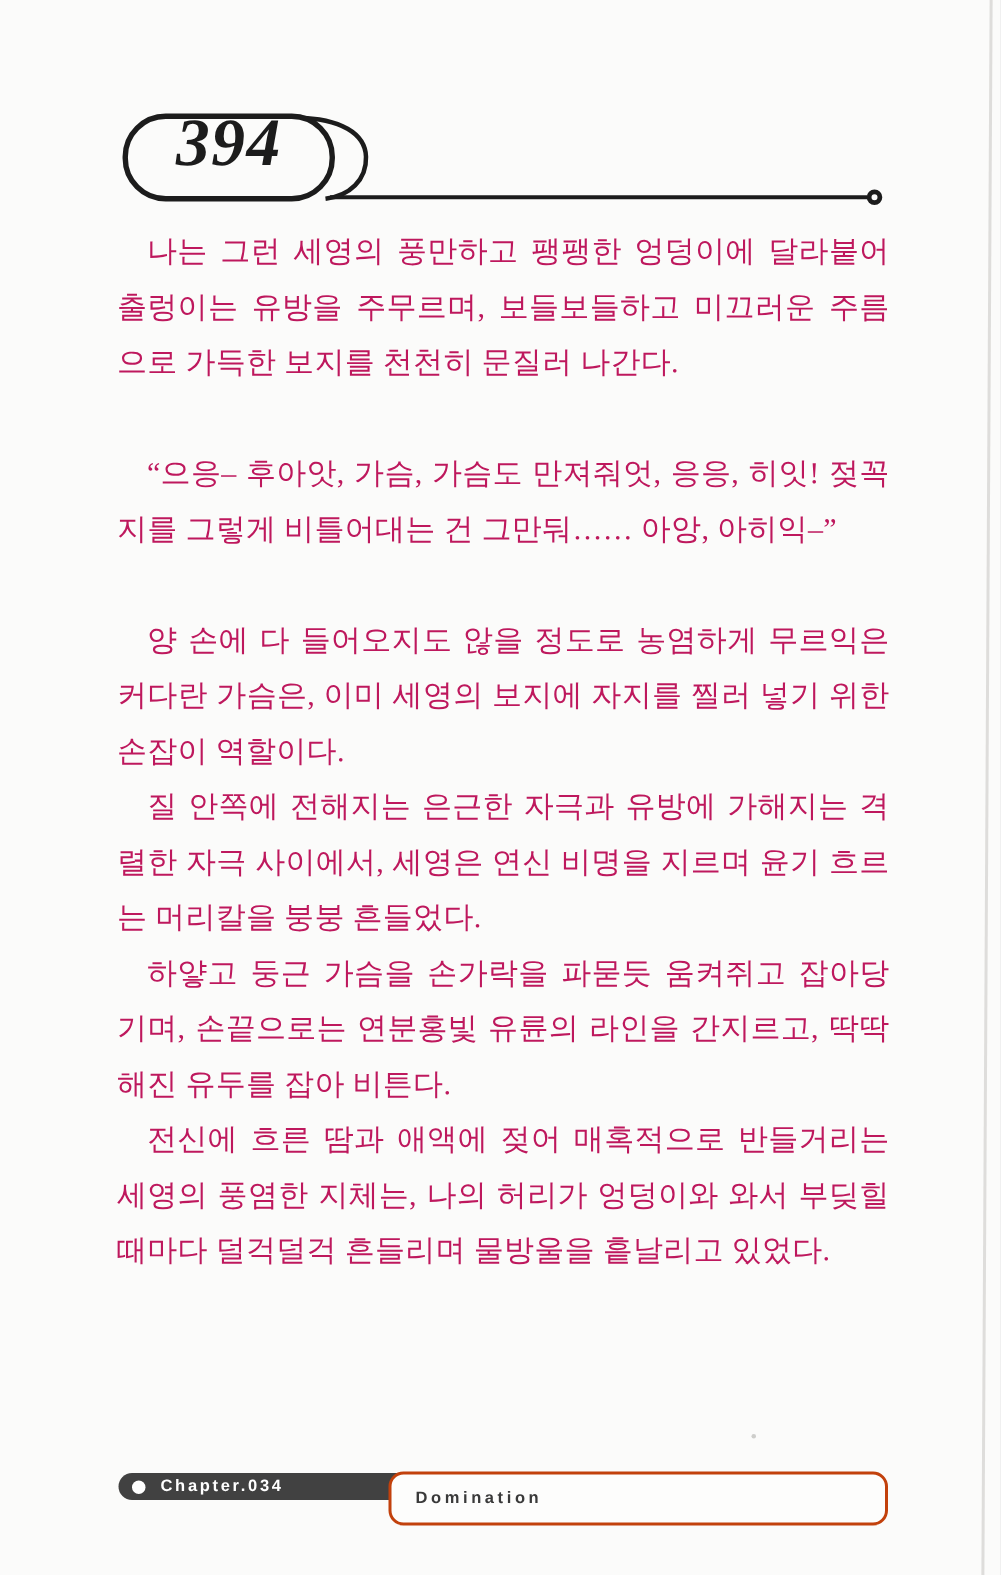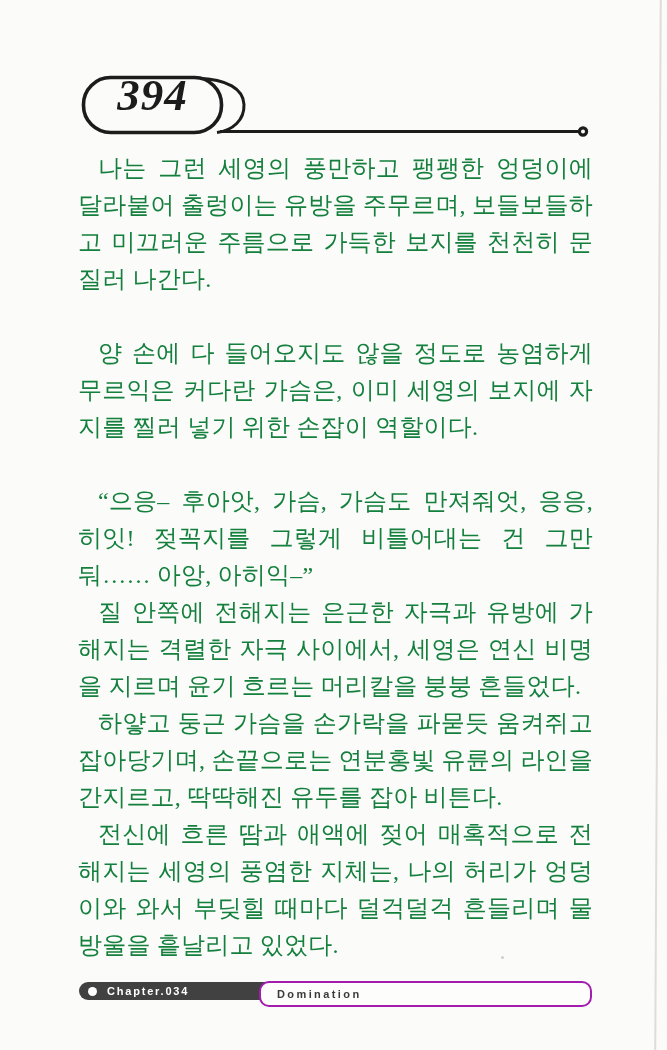--- a/index.html
+++ b/index.html
@@ -16,22 +16,22 @@
     position:absolute;left:83px;top:76px;width:139px;height:55px;
     display:flex;align-items:center;justify-content:center;
     font-family:"Liberation Serif","DejaVu Serif",serif;
     font-style:italic;font-weight:bold;
     font-size:45px;letter-spacing:1px;color:#1c1c1c;
     padding-bottom:18px;box-sizing:border-box;
   }
   
   .body-text{
     position:absolute;left:78px;top:150px;width:515px;
-    font-size:24px;line-height:37px;
-    color:#15803d;
+    font-size:20px;line-height:37px;
+    color:#be185d;
     text-align:justify;
     letter-spacing:0.2px;
   }
   .body-text p{margin:0;text-indent:20px;}
   .body-text p.gap{margin-top:37px;}
   
   .chapter-pill{
     position:absolute;left:79px;top:982px;width:203px;height:18px;
     background:#414141;border-radius:9px;
     display:flex;align-items:center;box-sizing:border-box;
@@ -40,22 +40,22 @@
     width:9px;height:9px;border-radius:50%;
     background:#ffffff;margin-left:9px;flex:0 0 auto;
   }
   .chapter-label{
     color:#ffffff;
     font-family:"Liberation Sans","DejaVu Sans",sans-serif;
     font-size:11px;font-weight:bold;letter-spacing:1.8px;
     margin-left:10px;white-space:nowrap;
   }
   .series-pill{
-    position:absolute;left:259px;top:981px;width:333px;height:26px;
-    background:#fdfdfc;border:2px solid #a21caf;border-radius:10px;
+    position:absolute;left:259px;top:981px;width:333px;height:36px;
+    background:#fdfdfc;border:2px solid #c2410c;border-radius:10px;
     display:flex;align-items:center;box-sizing:border-box;
   }
   .series-label{
     color:#3a3a3a;
     font-family:"Liberation Sans","DejaVu Sans",sans-serif;
     font-size:11px;font-weight:bold;letter-spacing:2.4px;
     margin-left:16px;white-space:nowrap;
   }
   
   .page-edge-line{
@@ -75,25 +75,25 @@
   <svg class="header-svg" width="667" height="160" viewBox="0 0 667 160">
     <path d="M 198 78.5 C 227 79 243.5 89 244 104.5 C 244.5 120 233 130.5 217 132.5" fill="none" stroke="#1c1c1c" stroke-width="3"></path>
     <rect x="83.5" y="77.5" width="138" height="55" rx="27" fill="#fbfbfa" stroke="#1c1c1c" stroke-width="3.6"></rect>
     <line x1="220" y1="131.5" x2="578" y2="131.5" stroke="#1c1c1c" stroke-width="2.8"></line>
     <circle cx="583" cy="131.5" r="3.6" fill="#fbfbfa" stroke="#1c1c1c" stroke-width="3.2"></circle>
   </svg>
   <div class="page-number">394</div>
 
   <div class="body-text">
     <p>나는 그런 세영의 풍만하고 팽팽한 엉덩이에 달라붙어 출렁이는 유방을 주무르며, 보들보들하고 미끄러운 주름으로 가득한 보지를 천천히 문질러 나간다.</p>
+    <p class="gap">“으응– 후아앗, 가슴, 가슴도 만져줘엇, 응응, 히잇! 젖꼭지를 그렇게 비틀어대는 건 그만둬…… 아앙, 아히익–”</p>
     <p class="gap">양 손에 다 들어오지도 않을 정도로 농염하게 무르익은 커다란 가슴은, 이미 세영의 보지에 자지를 찔러 넣기 위한 손잡이 역할이다.</p>
-    <p class="gap">“으응– 후아앗, 가슴, 가슴도 만져줘엇, 응응, 히잇! 젖꼭지를 그렇게 비틀어대는 건 그만둬…… 아앙, 아히익–”</p>
     <p>질 안쪽에 전해지는 은근한 자극과 유방에 가해지는 격렬한 자극 사이에서, 세영은 연신 비명을 지르며 윤기 흐르는 머리칼을 붕붕 흔들었다.</p>
     <p>하얗고 둥근 가슴을 손가락을 파묻듯 움켜쥐고 잡아당기며, 손끝으로는 연분홍빛 유륜의 라인을 간지르고, 딱딱해진 유두를 잡아 비튼다.</p>
-    <p>전신에 흐른 땀과 애액에 젖어 매혹적으로 전해지는 세영의 풍염한 지체는, 나의 허리가 엉덩이와 와서 부딪힐 때마다 덜걱덜걱 흔들리며 물방울을 흩날리고 있었다.</p>
+    <p>전신에 흐른 땀과 애액에 젖어 매혹적으로 반들거리는 세영의 풍염한 지체는, 나의 허리가 엉덩이와 와서 부딪힐 때마다 덜걱덜걱 흔들리며 물방울을 흩날리고 있었다.</p>
   </div>
 
   <div class="chapter-pill">
     <span class="chapter-dot"></span>
     <span class="chapter-label">Chapter.034</span>
   </div>
   <div class="series-pill">
     <span class="series-label">Domination</span>
   </div>
 

